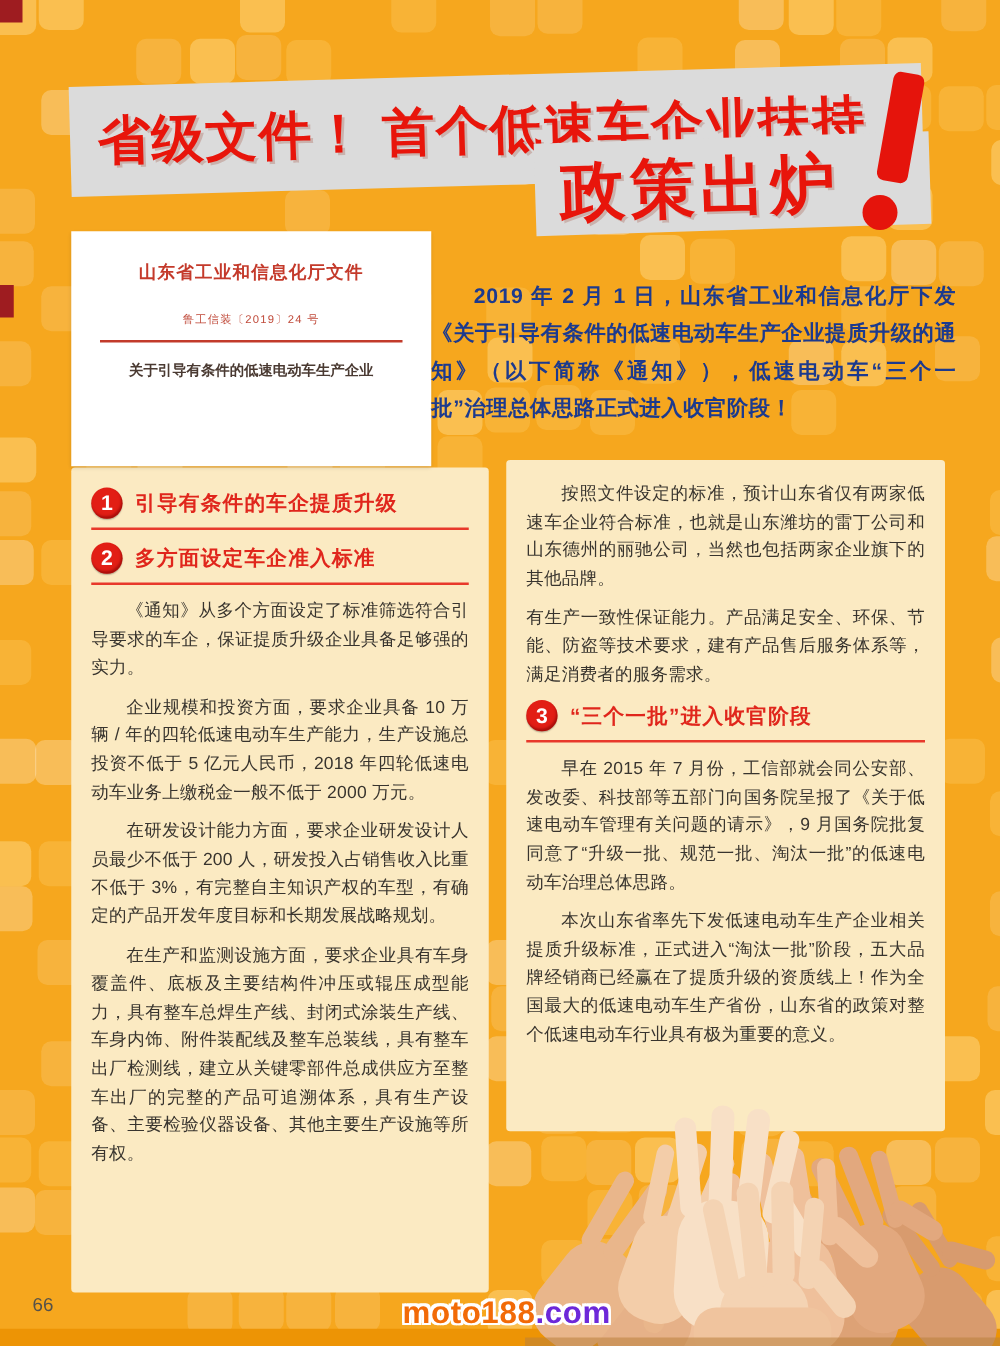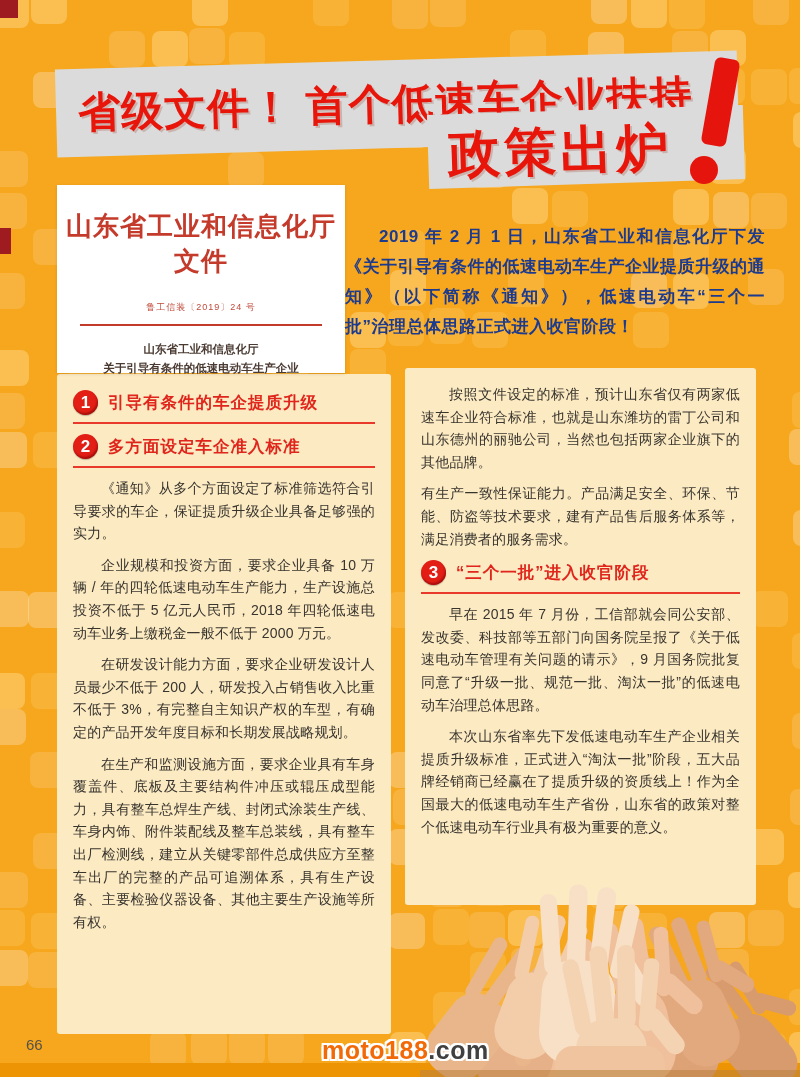--- a/index.html
+++ b/index.html
@@ -18,21 +18,21 @@
   .banner2 .t{position:absolute;left:20px;top:0;line-height:80px;font-size:52px;font-weight:900;
            color:#E8150B;letter-spacing:4px;white-space:nowrap;text-shadow:2px 2px 0 rgba(140,30,10,.22);}
   .bang{position:absolute;left:688px;top:56px;width:64px;height:134px;z-index:5;}
   .bang .bar{position:absolute;left:20px;top:2px;width:25px;height:88px;background:#E5140C;
            border-radius:6px;transform:rotate(10deg);}
   .bang .dot{position:absolute;left:2px;top:100px;width:28px;height:28px;background:#E5140C;border-radius:50%;}
 
   
   .doc{position:absolute;left:57px;top:185px;width:288px;height:188px;background:#FFFFFF;z-index:3;
        box-shadow:0 1px 3px rgba(0,0,0,.12);text-align:center;}
-  .doc-title{margin-top:24px;font-size:26px;font-weight:bold;color:#C43A2B;letter-spacing:1px;}
+  .doc-title{margin-top:24px;font-size:14px;font-weight:bold;color:#C43A2B;letter-spacing:1px;}
   .doc-no{margin-top:22px;font-size:9px;color:#C04A3A;letter-spacing:1px;}
   .doc-line{margin:10px auto 0;width:84%;height:2px;background:#C23B2B;}
   .doc-sub{margin-top:14px;font-size:11.5px;font-weight:bold;color:#4A3A32;line-height:1.65;}
 
   
   .intro{position:absolute;left:345px;top:222px;width:420px;z-index:3;font-size:17px;font-weight:bold;
          color:#1C3A8E;line-height:30px;text-align:justify;text-indent:2em;letter-spacing:.5px;}
 
   
   .panel{position:absolute;background:#FBEAC2;z-index:2;border-radius:3px;box-sizing:border-box;
@@ -47,21 +47,21 @@
   .sec-line{height:2px;background:#E8392B;margin-top:7px;}
   .para{margin:9px 0 0;font-size:14px;color:#38342E;line-height:22.6px;text-align:justify;
         text-indent:2em;font-weight:500;letter-spacing:.2px;}
   .para.noindent{text-indent:0;}
 
   
   .pagenum{position:absolute;left:26px;top:1036px;font-size:15px;color:#55514A;z-index:3;}
   .watermark{position:absolute;left:322px;top:1036px;z-index:6;font-size:25px;font-weight:900;letter-spacing:.5px;
     text-shadow:-2px -2px 0 #fff,2px -2px 0 #fff,-2px 2px 0 #fff,2px 2px 0 #fff,0 2px 0 #fff,0 -2px 0 #fff,2px 0 0 #fff,-2px 0 0 #fff;}
   .watermark .brand{color:#F26A07;}
-  .watermark .tld{color:#404040;}
+  .watermark .tld{color:#6d28d9;}
   .strip{position:absolute;left:0;top:1063px;width:800px;height:14px;background:#ED9405;z-index:2;}
   .hands{position:absolute;left:420px;top:878px;width:380px;height:199px;z-index:4;}
 </style>
 </head>
 <body>
 
 <div class="page">
 
   <div id="tiles">
       <div class="tile" style="left:-7px;top:-8px;width:36px;height:36px;background:rgba(253,216,130,0.50);"></div>
@@ -340,21 +340,20 @@
   <div class="bang">
     <div class="bar"></div>
     <div class="dot"></div>
   </div>
 
   <div class="doc">
     <div class="doc-title">山东省工业和信息化厅文件</div>
     <div class="doc-no">鲁工信装〔2019〕24 号</div>
     <div class="doc-line"></div>
     <div class="doc-sub">
-      <div>山东省工业和信息化厅</div>
       <div>关于引导有条件的低速电动车生产企业</div>
     </div>
   </div>
 
   <div class="intro">2019 年 2 月 1 日，山东省工业和信息化厅下发《关于引导有条件的低速电动车生产企业提质升级的通知》（以下简称《通知》），低速电动车“三个一批”治理总体思路正式进入收官阶段！</div>
 
   <div class="panel left">
     <div class="sec-head">
       <div class="badge">1</div>
       <div class="sec-title">引导有条件的车企提质升级</div>

